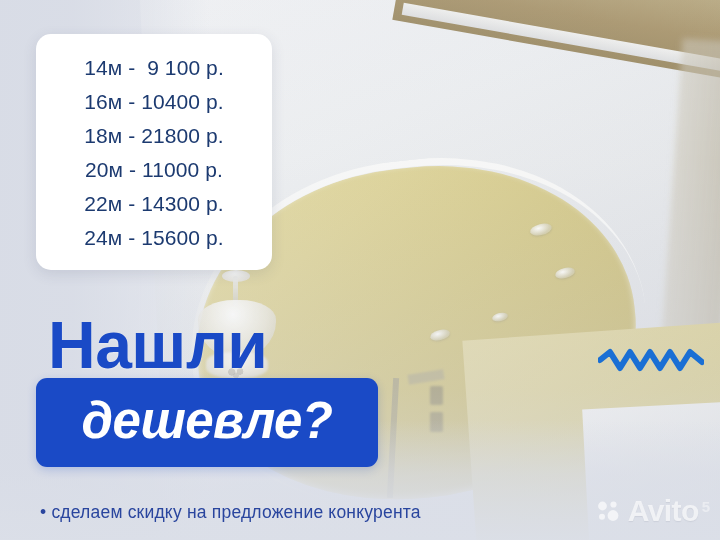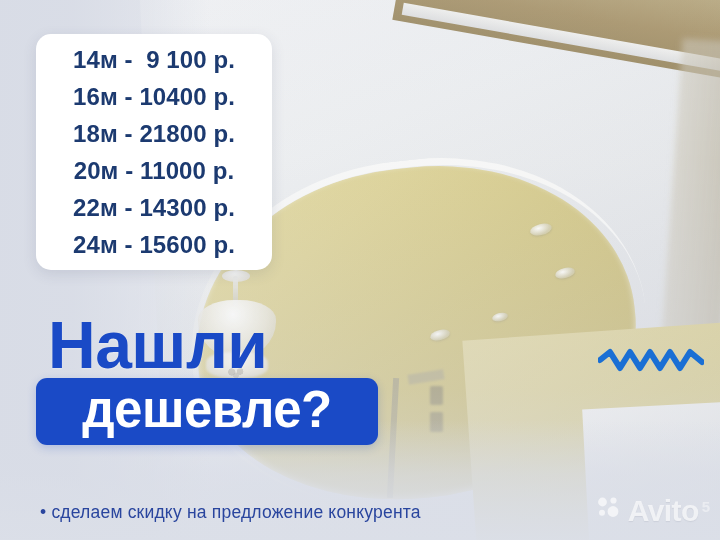--- a/index.html
+++ b/index.html
@@ -248,22 +248,22 @@
     border-radius: 15px;
     box-shadow: 0 4px 14px rgba(60,70,100,.13);
     display: flex;
     flex-direction: column;
     justify-content: center;
     align-items: center;
     padding: 0 8px;
     box-sizing: border-box;
   }
   .price-row {
-    font-size: 24px;
-    font-weight: 700;
+    font-size: 21px;
+    font-weight: 400;
     color: #1c3a70;
     letter-spacing: .1px;
     line-height: 1;
     margin: 6.5px 0;
     white-space: pre;
   }
 
   
   .headline-top {
     position: absolute;
@@ -274,27 +274,28 @@
     color: #1a4ac6;
     letter-spacing: -.5px;
     line-height: 1;
     text-shadow: 0 1px 2px rgba(255,255,255,.35);
   }
   .headline-box {
     position: absolute;
     left: 36px;
     top: 378px;
     width: 342px;
-    height: 67px;
+    height: 89px;
     background: #1a4ac6;
     border-radius: 11px;
     display: flex;
     align-items: center;
     justify-content: center;
     box-shadow: 0 3px 10px rgba(26,74,198,.22);
+    font-style: italic;
   }
   .headline-box-text {
     font-size: 51px;
     font-weight: 700;
     color: #ffffff;
     letter-spacing: -.5px;
     line-height: 1;
     padding-bottom: 4px;
   }
 
@@ -318,20 +319,21 @@
     width: 106px;
     height: 24px;
   }
 
   
   .watermark {
     position: absolute;
     right: 10px;
     bottom: 14px;
     display: flex;
+    align-items: center;
     gap: 5px;
     opacity: .72;
   }
   .wm-dots { width: 26px; height: 22px; }
   .wm-text {
     font-size: 30px;
     font-weight: 700;
     color: rgba(255,255,255,.88);
     letter-spacing: -.6px;
     line-height: 1;

